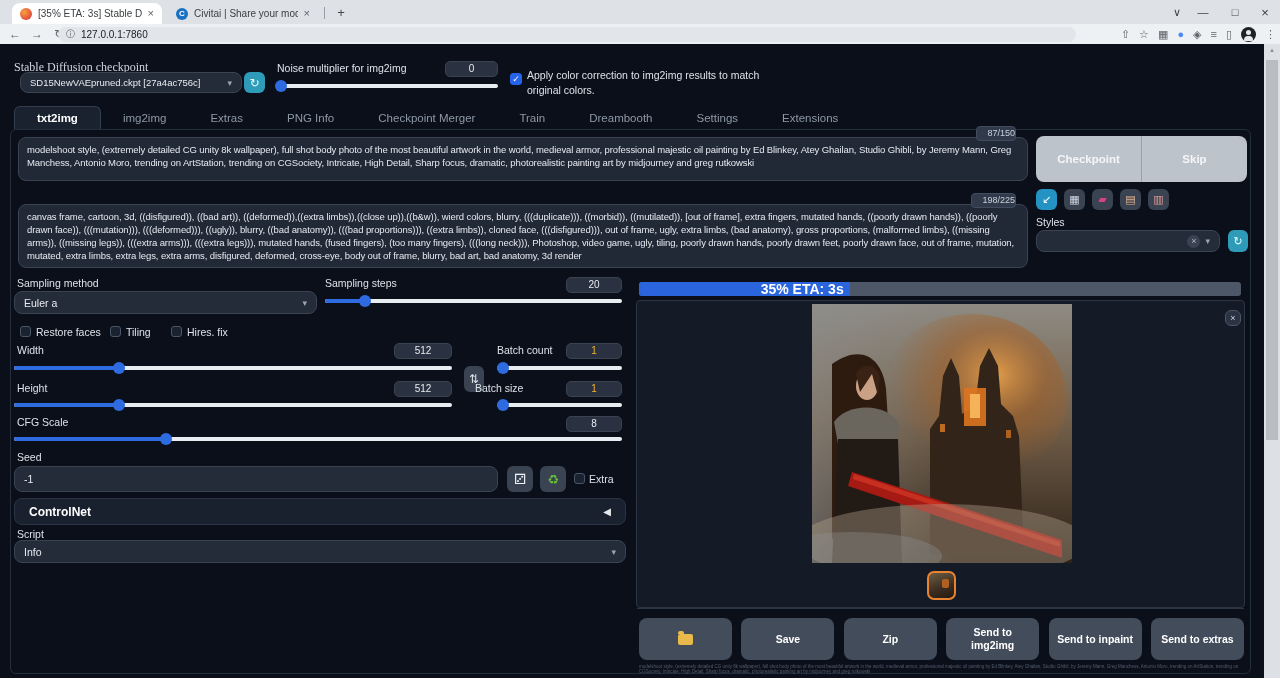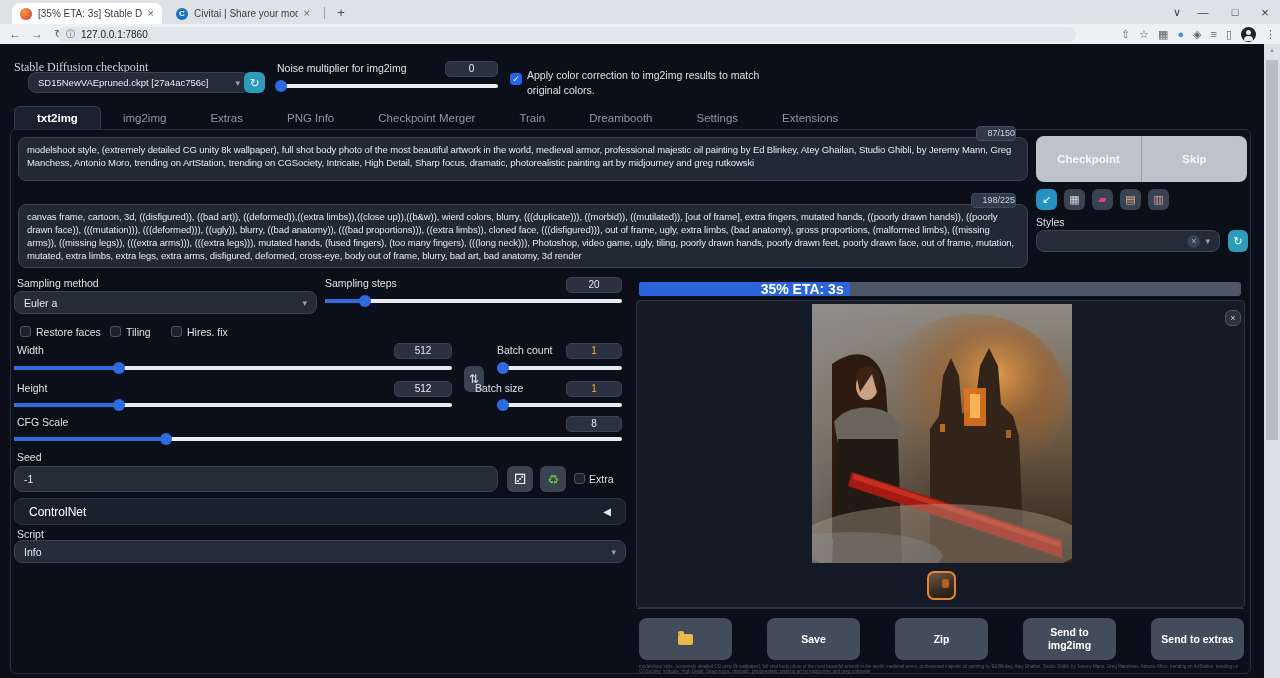--- a/index.html
+++ b/index.html
@@ -119,21 +119,21 @@
     <span class="navic">▦</span>
     <span class="navic" style="color:#4c8bf5;">●</span>
     <span class="navic">◈</span>
     <span class="navic">≡</span>
     <span class="navic">▯</span>
     <span class="avatar"></span>
     <span class="navic">⋮</span>
   </div>
 
   <div class="lbl" style="left:14px; top:60px; font-size:12px; color:#cfd6e0;font-family:Liberation Serif, serif;">Stable Diffusion checkpoint</div>
-  <div class="dd" style="left:28px; top:72px; width:222px; height:21px;">
+  <div class="dd" style="left:20px; top:72px; width:222px; height:21px;">
     <span style="white-space:nowrap; overflow:hidden; font-size:9.5px;">SD15NewVAEpruned.ckpt [27a4ac756c]</span>
     <span class="caret">▾</span>
   </div>
   <div class="iconbtn teal" style="left:244px; top:72px; width:21px; height:21px; font-size:12px;">↻</div>
 
   <div class="lbl" style="left:277px; top:62px;">Noise multiplier for img2img</div>
   <div class="valbox" style="left:445px; top:61px; width:53px; height:16px; line-height:14px;">0</div>
   <div class="slider" style="left:281px; top:84px; width:217px;">
     <div class="fill" style="width: 0%;"></div>
     <div class="thumb" style="left: 0%;"></div>
@@ -235,21 +235,21 @@
   <div class="lbl" style="left:17px; top:451px;">Seed</div>
   <div class="dd" style="left:14px; top:466px; width:484px; height:26px; border-radius:8px;">
     <span>-1</span>
   </div>
   <div class="iconbtn" style="left:507px; top:466px; width:26px; height:26px; font-size:14px; color:#eef1f5;">⚂</div>
   <div class="iconbtn" style="left:540px; top:466px; width:26px; height:26px; font-size:13px; color:#6abe39;">♻</div>
   <div class="cb" style="left:574px; top:473px;"></div>
   <div class="lbl" style="left:589px; top:473px;">Extra</div>
 
   <div style="position:absolute; left:14px; top:498px; width:612px; height:27px; background:#1a212e; border:1px solid #2b3444; border-radius:8px; display:flex; align-items:center; padding:0 14px;">
-    <span style="color:#fff; font-size:12px; font-weight:normal;">ControlNet</span>
+    <span style="color:#fff; font-size:12px; font-weight:bold;">ControlNet</span>
     <span style="margin-left:auto; color:#e5e7eb; font-size:10px;">◀</span>
   </div>
   <div class="lbl" style="left:17px; top:528px;">Script</div>
   <div class="dd" style="left:14px; top:540px; width:612px; height:23px;">
     <span>Info</span>
     <span class="caret">▾</span>
   </div>
 
   <div style="position:absolute; left:639px; top:282px; width:602px; height:14px; background:#4d5767; border-radius:3px; overflow:hidden;">
     <div style="height: 100%; background: rgb(42, 101, 221); display: flex; align-items: center; justify-content: flex-end; padding-right: 6px; width: 35%;">
@@ -305,20 +305,21 @@
 
   <div style="position:absolute; left:637px; top:608px; width:607px; height:1px; background:#2c3544;"></div>
 
   <div style="position:absolute; left:639px; top:618px; width:605px; display:flex; justify-content:space-between;">
     <div class="outbtn">
         <span class="folderglyph"></span>
       </div>
     <div class="outbtn">Save</div>
     <div class="outbtn">Zip</div>
     <div class="outbtn">Send to img2img</div>
+    <div class="outbtn">Send to inpaint</div>
     <div class="outbtn">Send to extras</div>
   </div>
 
   <div class="geninfo">modelshoot style, (extremely detailed CG unity 8k wallpaper), full shot body photo of the most beautiful artwork in the world, medieval armor, professional majestic oil painting by Ed Blinkey, Atey Ghailan, Studio Ghibli, by Jeremy Mann, Greg Manchess, Antonio Moro, trending on ArtStation, trending on CGSociety, Intricate, High Detail, Sharp focus, dramatic, photorealistic painting art by midjourney and greg rutkowski</div>
 
   <div class="scrollbar">
     <div class="up">▴</div>
     <div class="thumbbar"></div>
   </div>
 

